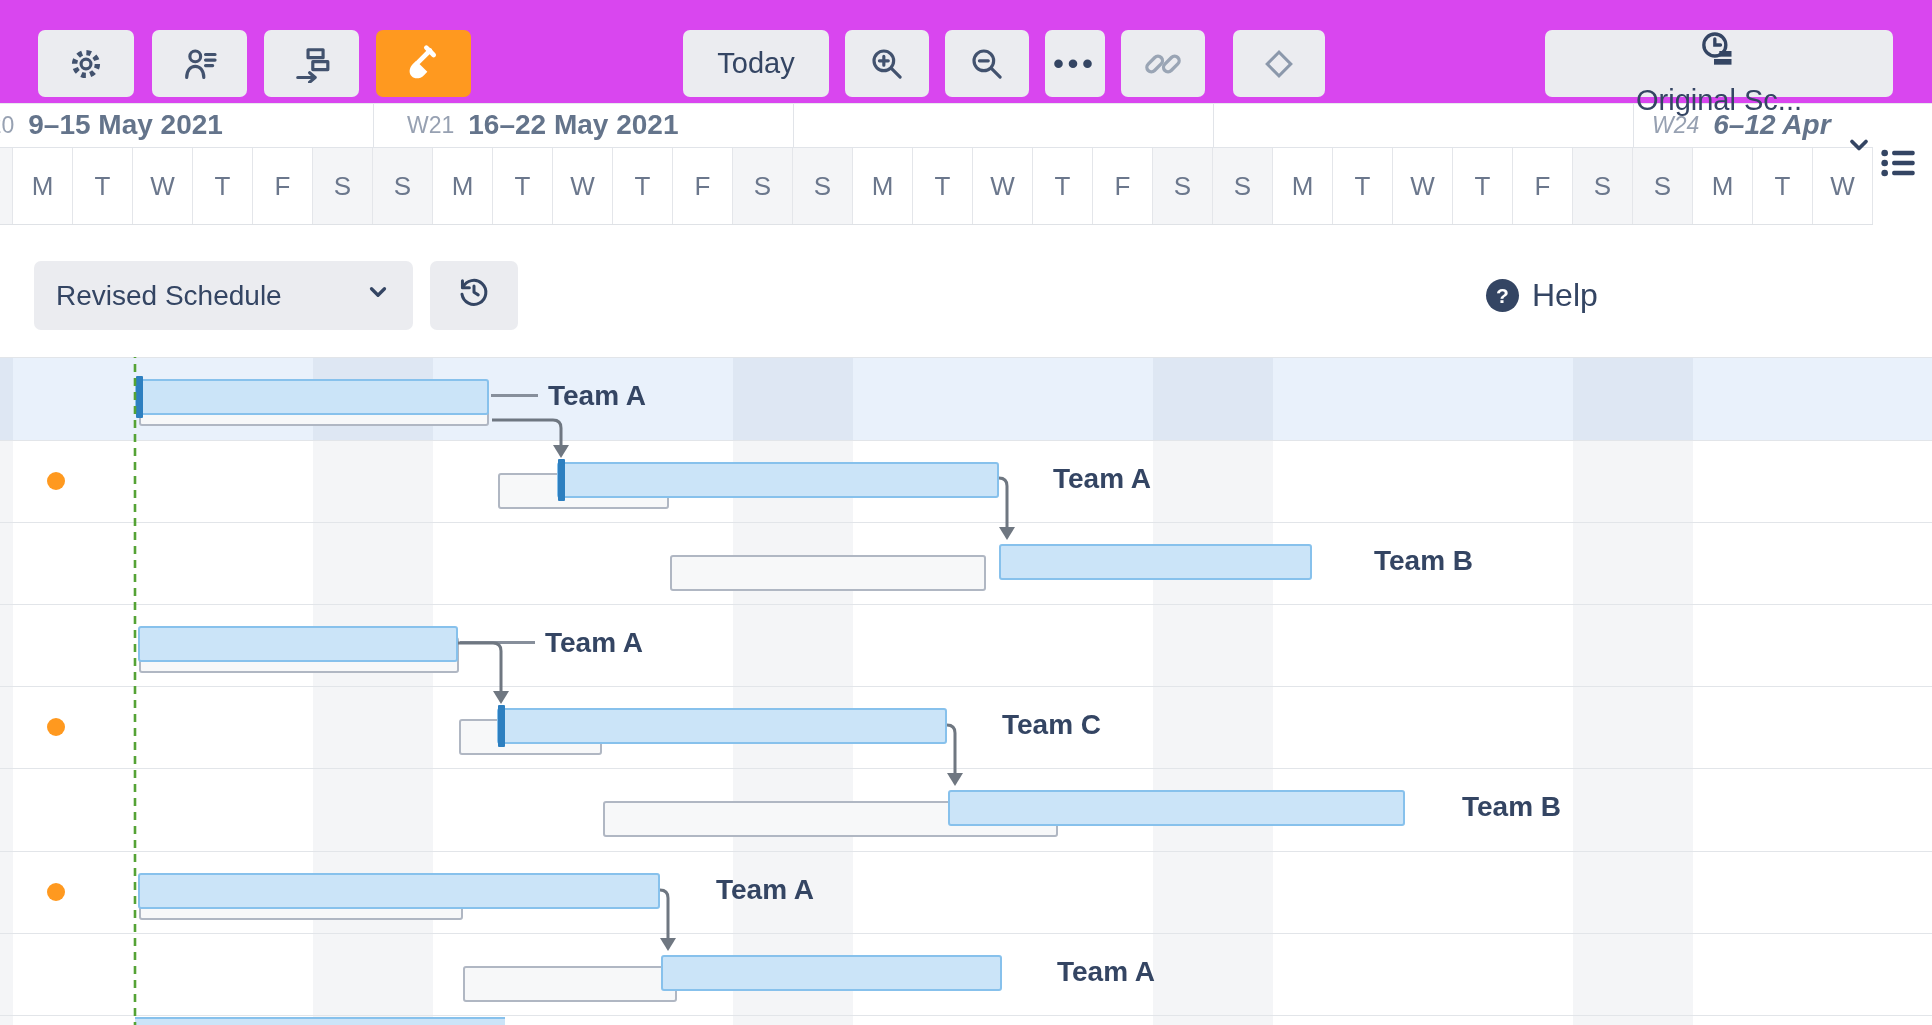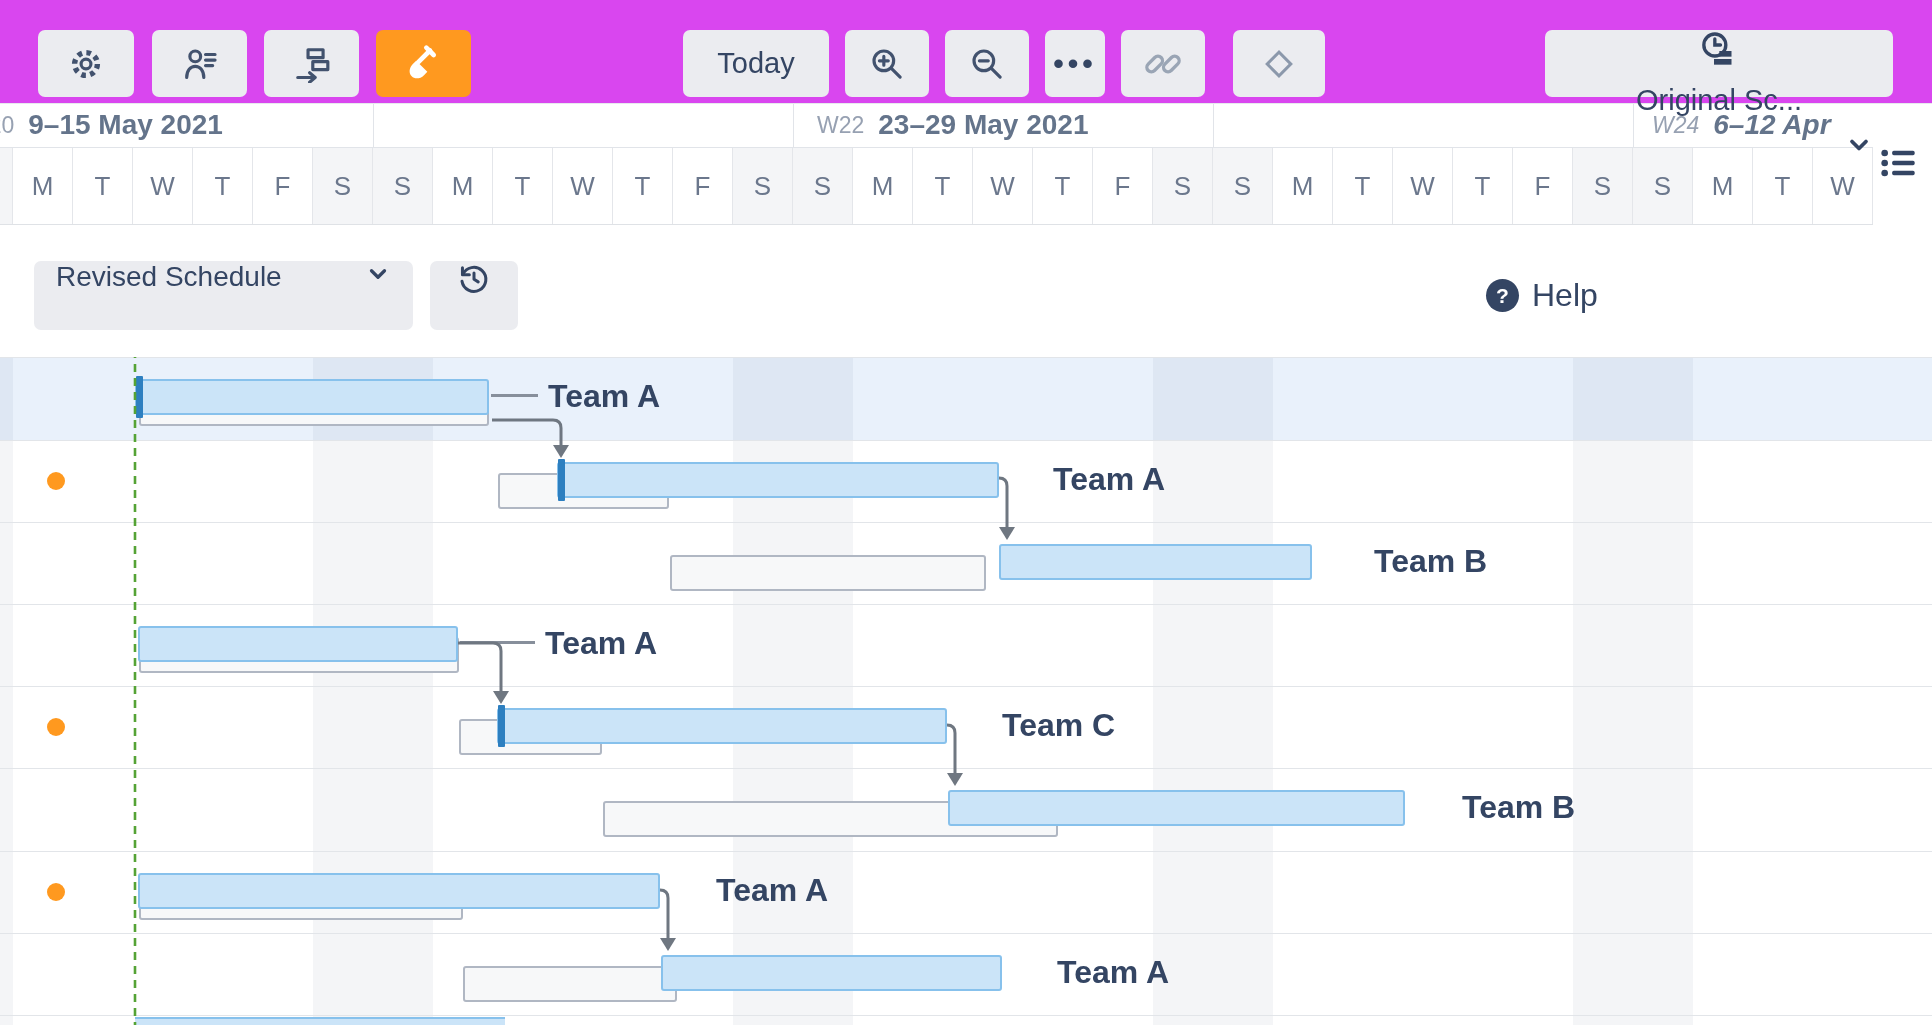--- a/index.html
+++ b/index.html
@@ -26,41 +26,41 @@
   #day-header{position:absolute;left:0;top:147px;width:1932px;height:78px;background:#fff;
               border-top:1px solid #e1e4e9;border-bottom:1px solid #dfe2e6;box-sizing:border-box;z-index:15;}
   .day{position:absolute;top:0;height:76px;border-right:1px solid #e4e6ea;box-sizing:border-box;
        text-align:center;line-height:76px;font-size:26px;color:#6b778c;background:#fff;}
   .day.we{background:#f4f5f7;}
   .icon-block{position:absolute;left:1873px;top:104px;width:59px;height:121px;background:#fff;z-index:16;
               display:flex;align-items:center;justify-content:flex-start;}
   
   .sandbox-bar{position:absolute;left:0;top:225px;width:1932px;height:132px;background:#fff;z-index:10;}
   .sbtn{position:absolute;top:36px;height:69px;background:#ebecf0;border-radius:7px;
-        display:flex;cursor:pointer;color:#344563;font-size:28px;box-sizing:border-box;}
+        display:flex;align-items:center;cursor:pointer;color:#344563;font-size:28px;box-sizing:border-box;}
   .sel-btn{padding:0 22px;justify-content:space-between;}
   .hist-btn{justify-content:center;}
   .help-wrap{position:absolute;left:1486px;top:36px;height:69px;display:flex;align-items:center;gap:13px;cursor:pointer;}
   .help-circle{width:33px;height:33px;border-radius:50%;background:#344563;color:#fff;
                display:flex;align-items:center;justify-content:center;font-size:21px;font-weight:bold;}
   .help-text{font-size:32px;color:#344563;}
   .merge-btn{position:absolute;left:1633px;top:36px;width:265px;height:69px;background:#ff991f;
              border-radius:7px;color:#fff;font-size:28px;display:flex;align-items:center;
              justify-content:center;cursor:pointer;}
   
   #chart{position:absolute;left:0;top:0;width:1932px;height:1025px;}
   .hl-row{position:absolute;left:0;width:1932px;background:#e9f1fb;z-index:1;}
   .we-band{position:absolute;background:rgba(9,30,66,0.045);z-index:2;}
   .row-line{position:absolute;left:0;width:1932px;height:1px;background:#e2e5e9;z-index:3;}
   .ghost{position:absolute;height:36px;background:#f7f8f9;border:2px solid #b0b7c3;
          border-radius:3px;box-sizing:border-box;z-index:4;}
   .bar{position:absolute;height:36px;background:#cbe4f8;border:2px solid #87c1ec;
        border-radius:3px;box-sizing:border-box;z-index:6;cursor:pointer;}
   .tick{position:absolute;width:7px;background:#2d7fc0;z-index:7;border-radius:1px;}
-  .task-label{position:absolute;height:34px;line-height:34px;font-size:32px;font-weight:bold;
+  .task-label{position:absolute;height:34px;line-height:34px;font-size:28px;font-weight:bold;
               color:#344563;z-index:9;white-space:nowrap;}
   .connector{position:absolute;height:3px;background:#878f9b;z-index:5;}
   .odot{position:absolute;width:18px;height:18px;border-radius:50%;background:#ff991f;z-index:5;}
   .sliver{position:absolute;background:#cbe4f8;border-top:2px solid #87c1ec;box-sizing:border-box;z-index:6;}
   #overlay{position:absolute;left:0;top:0;z-index:8;pointer-events:none;}
 </style>
 </head>
 <body>
 
 <div id="app">
@@ -156,23 +156,23 @@
 
   <div id="week-header">
       <div class="wk-border" style="left: 373px;"></div>
       <div class="wk-border" style="left: 793px;"></div>
       <div class="wk-border" style="left: 1213px;"></div>
       <div class="wk-border" style="left: 1633px;"></div>
       <div class="wk" style="left: -33px;">
         <span class="no">W20</span>
         <span class="rng">9–15 May 2021</span>
       </div>
-      <div class="wk" style="left: 817px;">
-        <span class="no">W22</span>
-        <span class="rng">23–29 May 2021</span>
+      <div class="wk" style="left: 407px;">
+        <span class="no">W21</span>
+        <span class="rng">16–22 May 2021</span>
       </div>
       <div class="wk" style="left: 1652px; font-style: italic;">
         <span class="no">W24</span>
         <span class="rng">6–12 Apr</span>
       </div>
     </div>
   <div id="day-header">
       <div class="day we" style="left: 0px; width: 13px;"></div>
       <div class="day" style="left: 13px; width: 60px;">M</div>
       <div class="day" style="left: 73px; width: 60px;">T</div>

